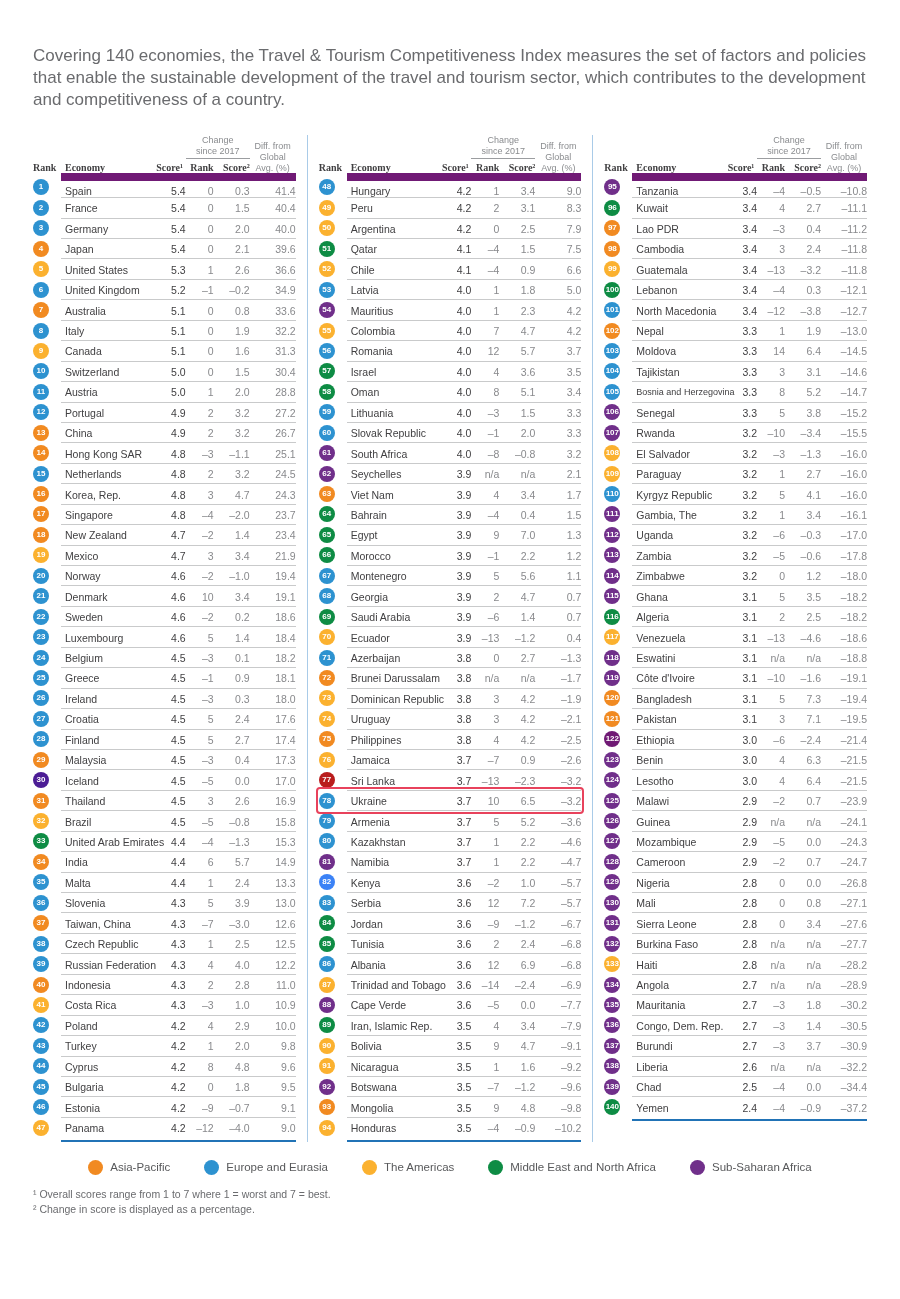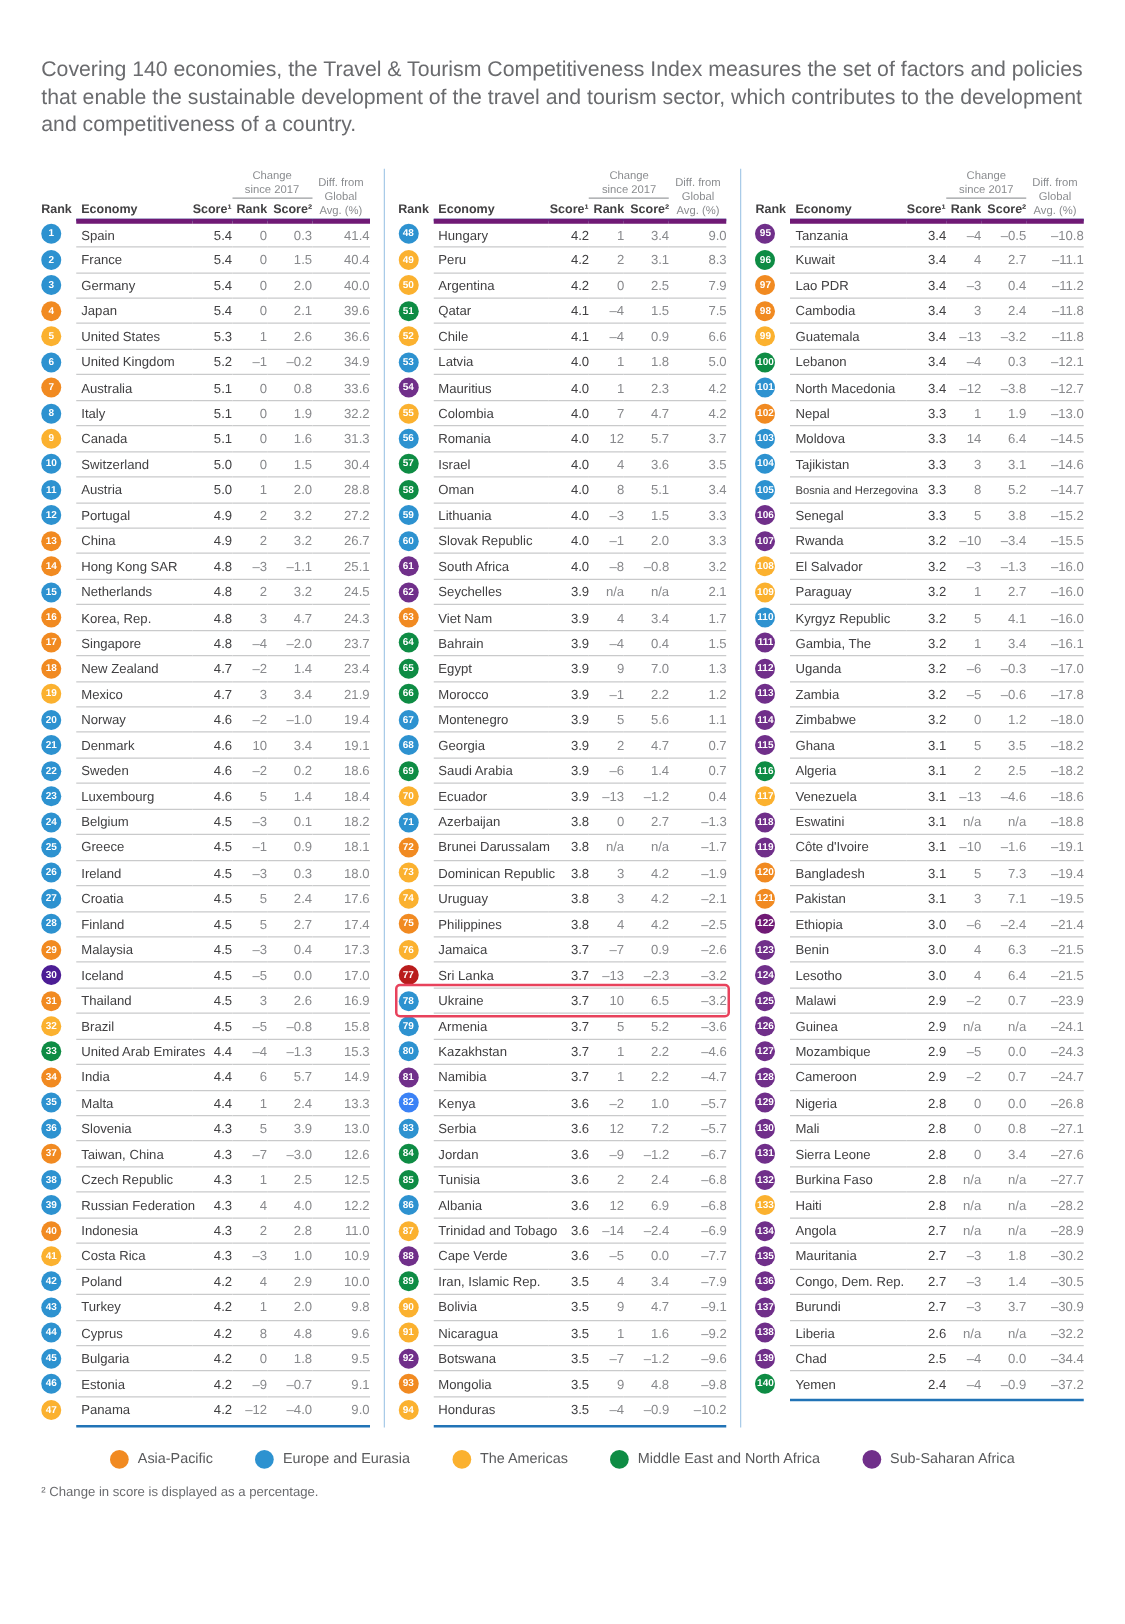--- a/index.html
+++ b/index.html
@@ -9,36 +9,36 @@
   h1 .light{font-weight:normal;}
   .intro{margin:21px 0 0;font-size:17px;line-height:22px;color:#6A6B6E;width:845px;}
 
   .tables{display:flex;margin-top:24px;}
   .tcol{flex:1 1 0;min-width:0;}
   .tcol:not(:last-child){border-right:1px solid #A9CBE8;padding-right:11px;margin-right:11px;}
 
   .thead{display:grid;grid-template-columns:28px minmax(0,1fr) 32px 28px 36px 46px;
          align-items:end;position:relative;padding-bottom:4px;}
   .thead::after{content:"";position:absolute;left:28px;right:0;bottom:0;height:2px;background:#2173B6;}
-  .h-dark{font-size:10px;font-weight:bold;color:#414042;}
+  .h-dark{font-size:10px;font-weight:bold;color:#414042;font-family:Liberation Serif, serif;}
   .h-grey{font-size:9px;color:#8A8C8F;line-height:1.18;white-space:pre-line;}
   .h-rank{grid-column:1;grid-row:2;}
   .h-econ{grid-column:2;grid-row:2;padding-left:4px;}
   .h-score{grid-column:3;grid-row:2;text-align:center;}
   .h-crank{grid-column:4;grid-row:2;text-align:right;}
   .h-cscore{grid-column:5;grid-row:2;text-align:right;}
   .h-change{grid-column:4/6;grid-row:1;text-align:center;border-bottom:1px solid #9B9DA0;
             padding-bottom:2px;margin-bottom:3px;}
   .h-diff{grid-column:6;grid-row:1/3;align-self:end;text-align:center;}
 
   .row{display:grid;grid-template-columns:28px minmax(0,1fr) 32px 28px 36px 46px;
        height:20.45px;align-items:center;position:relative;}
   .row .c{height:100%;display:flex;align-items:center;border-top:1px solid #C9CACB;min-width:0;}
   .row .c.rank-c{border-top:none;}
-  .row:first-child .c:not(.rank-c){border-top:4px solid #701a75;}
+  .row:first-child .c:not(.rank-c){border-top:8px solid #701a75;}
   .bubble{width:16px;height:16px;border-radius:50%;color:#fff;font-size:8px;font-weight:bold;
           display:flex;align-items:center;justify-content:center;line-height:1;}
   .econ{font-size:10.5px;color:#414042;padding-left:4px;white-space:nowrap;}
   .econ.small{font-size:9px;}
   .num{justify-content:flex-end;font-size:10.5px;}
   .score{color:#414042;}
   .chg{color:#88898C;}
   .endline{border-top:2px solid #2173B6;margin-left:28px;margin-top:2px;}
   .row.hl{outline:2px solid #E8425C;outline-offset:1px;border-radius:1px;z-index:2;}
 
@@ -1527,16 +1527,17 @@
         <span class="dot" style="background:#0E8C44"></span>
         <span class="legend-label">Middle East and North Africa</span>
       </div>
       <div class="legend-item">
         <span class="dot" style="background:#702F8A"></span>
         <span class="legend-label">Sub-Saharan Africa</span>
       </div>
     </div>
 
   <div class="footnotes">
+    <p>¹ Overall scores range from 1 to 7 where 1 = worst and 7 = best.</p>
     <p>² Change in score is displayed as a percentage.</p>
   </div>
 
 </div>
 
 </body></html>

